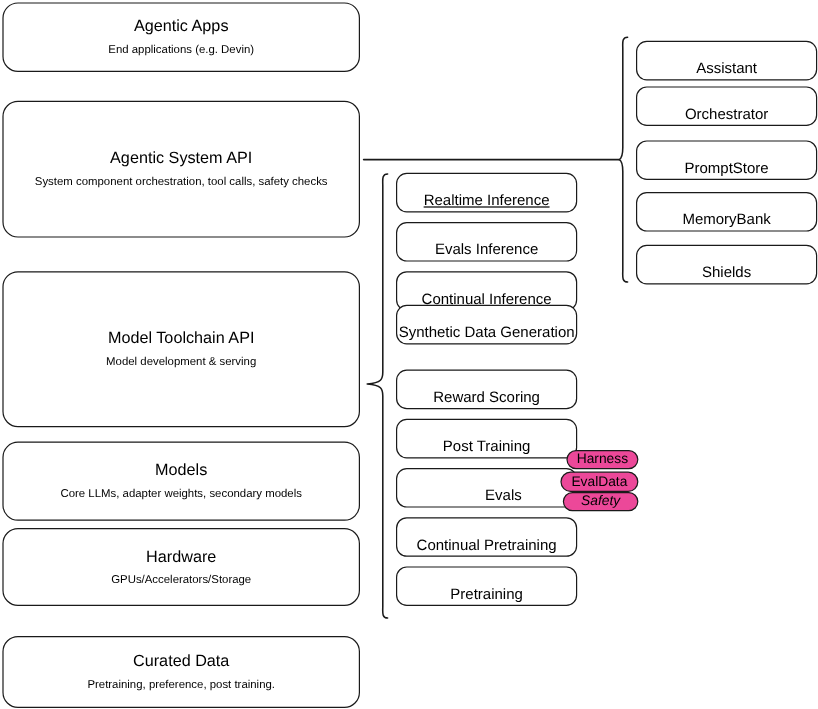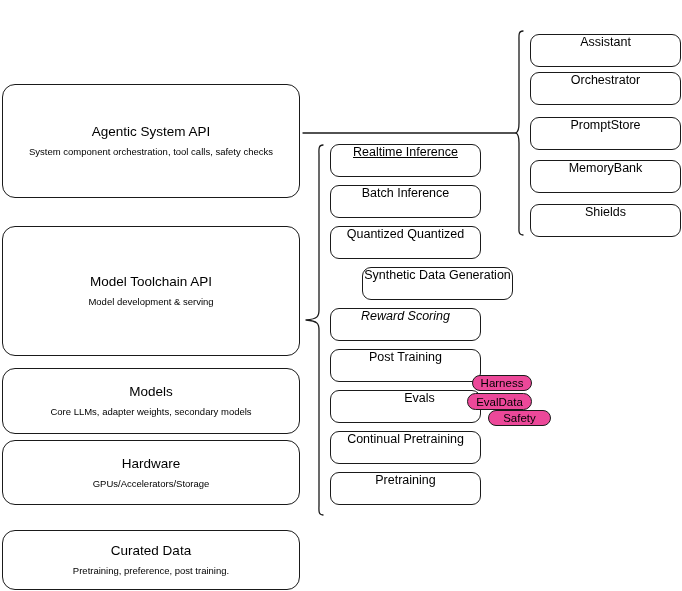--- a/index.html
+++ b/index.html
@@ -49,21 +49,21 @@
   .layer {
     left: 2px;
     width: 298px;
     border-radius: 13px;
   }
 
   
   .capsule {
     height: 33px;
     border-radius: 9px;
-    justify-content: flex-start;
+    justify-content: flex-end;
   }
   .capsule .title { font-size: 12.5px; }
 
   .mid  { left: 330px; width: 151px; }
   .right{ left: 530px; width: 151px; }
 
   
   .pill {
     position: absolute;
     box-sizing: border-box;
@@ -115,20 +115,24 @@
 
     <path d="M 323,145
              C 318,145 319,150 319,155
              L 319,310
              C 319,316 318,319 306,320
              C 318,321 319,324 319,330
              L 319,505
              C 319,510 318,515 323,515"></path>
   </svg>
 
+  <div class="box layer" style="top:2px; height:58px;">
+    <div class="title">Agentic Apps</div>
+    <div class="subtitle">End applications (e.g. Devin)</div>
+  </div>
 
   <div class="box layer" style="top:84px; height:114px;">
     <div class="title">Agentic System API</div>
     <div class="subtitle">System component orchestration, tool calls, safety checks</div>
   </div>
 
   <div class="box layer" style="top:226px; height:130px;">
     <div class="title">Model Toolchain API</div>
     <div class="subtitle">Model development &amp; serving</div>
   </div>
@@ -145,29 +149,29 @@
 
   <div class="box layer" style="top:530px; height:60px;">
     <div class="title">Curated Data</div>
     <div class="subtitle">Pretraining, preference, post training.</div>
   </div>
 
   <div class="box capsule mid" style="top:144px;text-decoration:underline;">
     <div class="title">Realtime Inference</div>
   </div>
   <div class="box capsule mid" style="top:185px;">
-    <div class="title">Batch Inference</div>
+    <div class="title">Evals Inference</div>
   </div>
   <div class="box capsule mid" style="top:226px;">
-    <div class="title">Quantized Quantized</div>
-  </div>
-  <div class="box capsule mid" style="top:267px;margin-left:32px;">
+    <div class="title">Continual Inference</div>
+  </div>
+  <div class="box capsule mid" style="top:254px;">
     <div class="title">Synthetic Data Generation</div>
   </div>
-  <div class="box capsule mid" style="top:308px;font-style:italic;">
+  <div class="box capsule mid" style="top:308px;">
     <div class="title">Reward Scoring</div>
   </div>
   <div class="box capsule mid" style="top:349px;">
     <div class="title">Post Training</div>
   </div>
   <div class="box capsule mid" style="top:390px;padding-left:28px;">
     <div class="title">Evals</div>
   </div>
   <div class="box capsule mid" style="top:431px;">
     <div class="title">Continual Pretraining</div>
@@ -175,21 +179,21 @@
   <div class="box capsule mid" style="top:472px;">
     <div class="title">Pretraining</div>
   </div>
 
   <div class="pill" style="left:472px; top:375px; width:60px; height:16px;">
     <span>Harness</span>
   </div>
   <div class="pill" style="left:467px; top:393px; width:65px; height:17px;">
     <span>EvalData</span>
   </div>
-  <div class="pill" style="left:488px; top:410px; width:63px; height:16px;">
+  <div class="pill" style="left:469px; top:410px; width:63px; height:16px;font-style:italic;">
     <span>Safety</span>
   </div>
 
   <div class="box capsule right" style="top:34px;">
     <div class="title">Assistant</div>
   </div>
   <div class="box capsule right" style="top:72px;">
     <div class="title">Orchestrator</div>
   </div>
   <div class="box capsule right" style="top:117px;">

